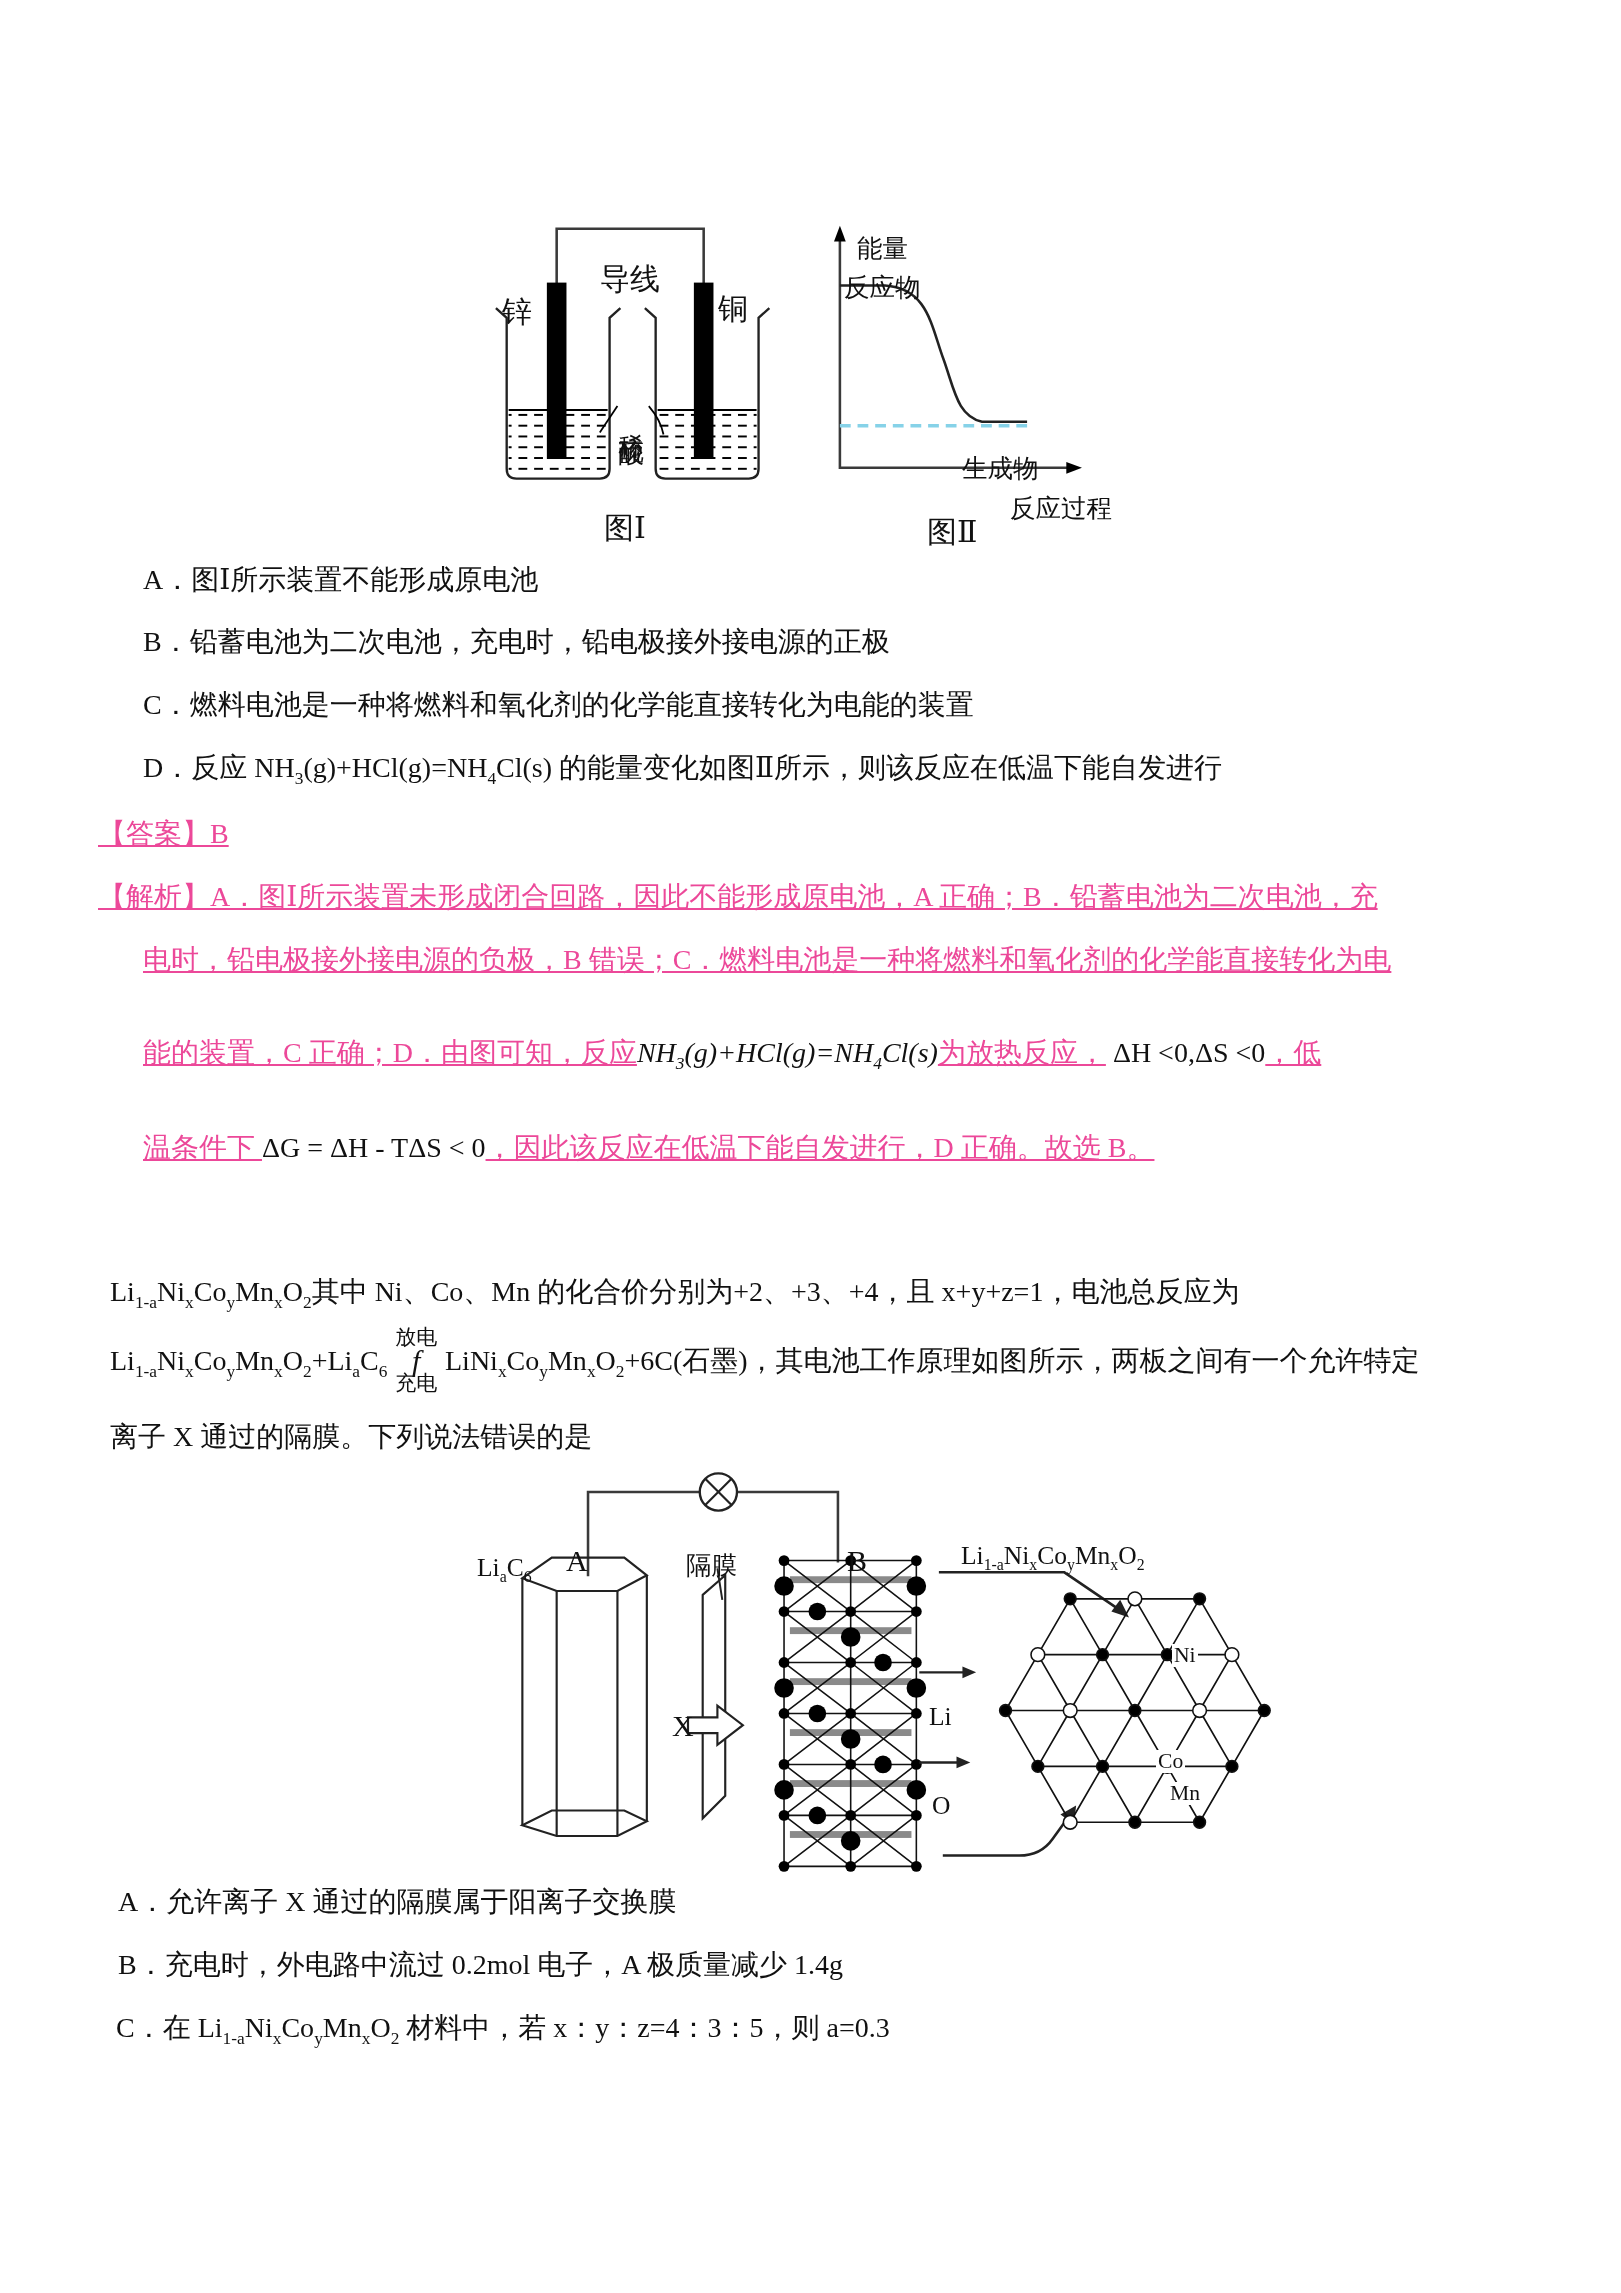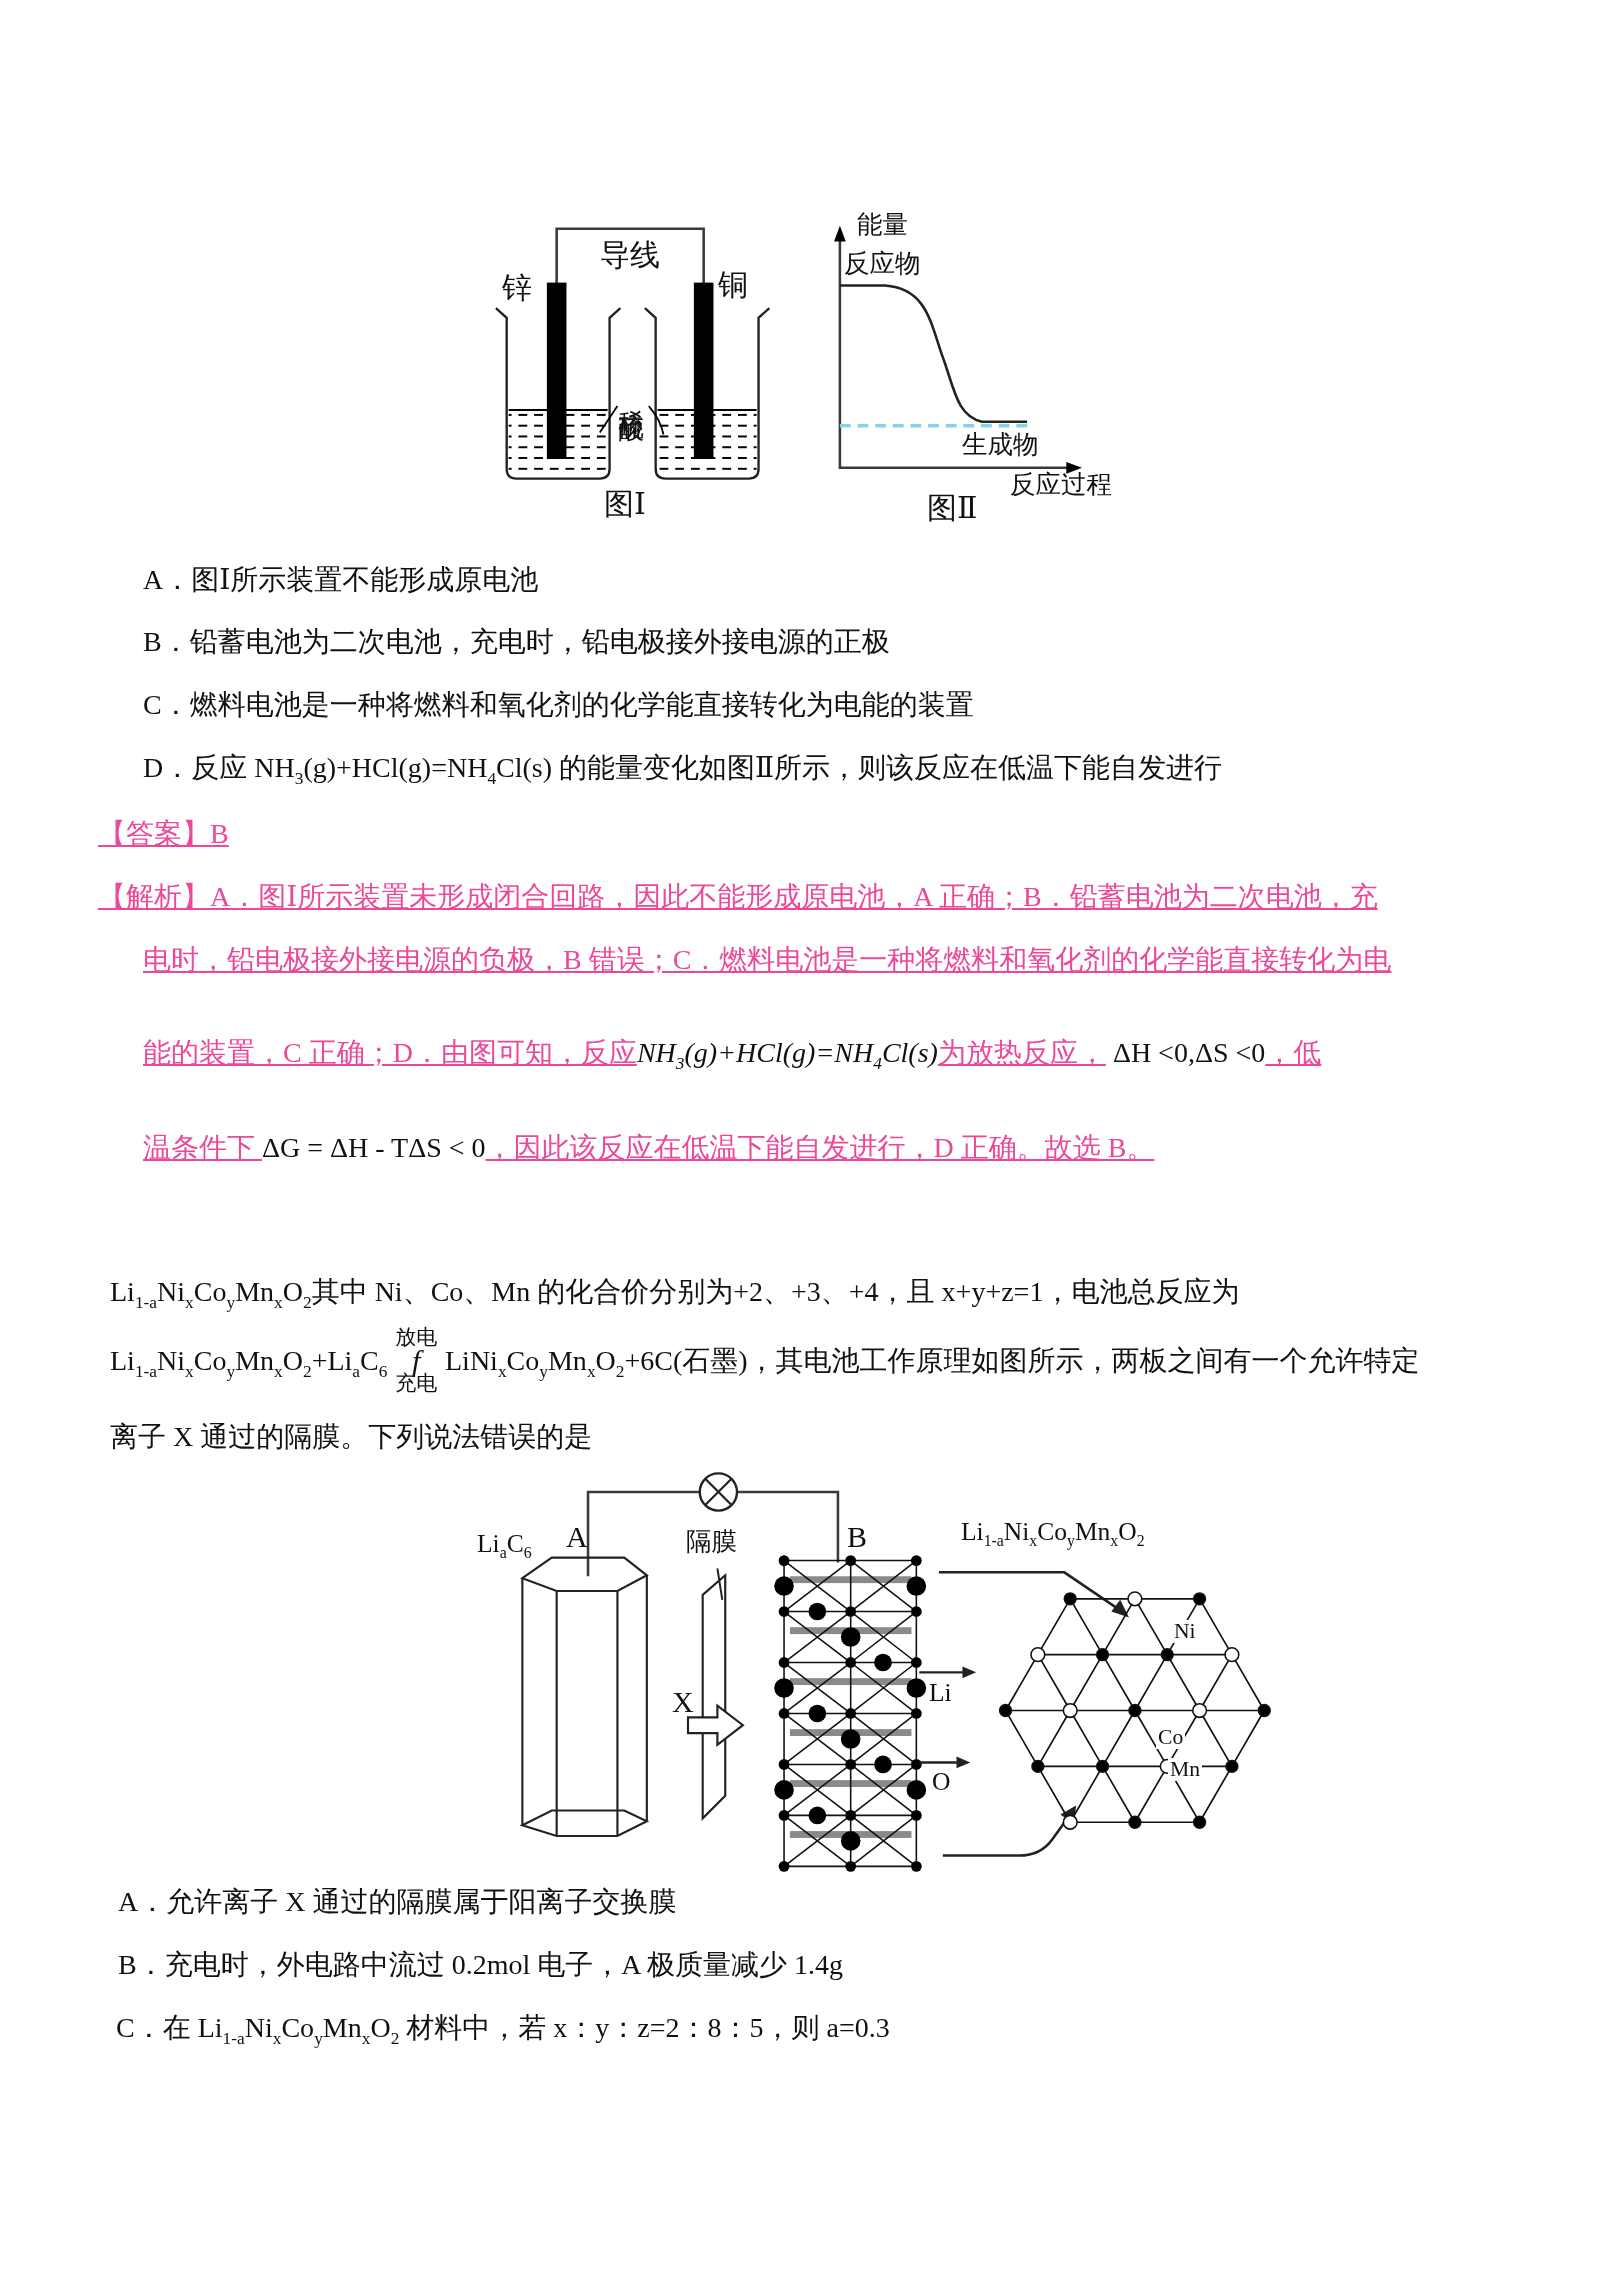--- a/index.html
+++ b/index.html
@@ -2,21 +2,21 @@
 <html><head>
 <meta charset="utf-8">
 <style>
   html,body{margin:0;padding:0;background:#888;}
   #page{position:relative;width:1621px;height:2294px;background:#fff;overflow:hidden;
         font-family:"Liberation Serif","DejaVu Serif",serif;color:#111;}
   .txt{position:absolute;white-space:nowrap;font-size:28px;line-height:1.25;}
   .rd{color:#ec4899;text-decoration:underline;}
   .it{font-style:italic;}
   sub{font-size:0.62em;line-height:0;}
-  .lbl{position:absolute;white-space:nowrap;font-size:25.5px;line-height:1.05;}
+  .lbl{position:absolute;white-space:nowrap;font-size:25.5px;line-height:1.05;margin-top:24px;}
   .f30{font-size:30px;}
   .f22{font-size:21.6px;background:#fff;padding:0 2px;}
   .vert{writing-mode:vertical-rl;letter-spacing:2.9px;}
   .flexline{display:flex;align-items:center;}
   .arrow-stack{display:inline-flex;flex-direction:column;align-items:center;line-height:1;margin:0 7.8px;}
   .arrow-stack .sm{font-size:21px;}
   .arrow-stack .mid{font-style:italic;font-size:30px;line-height:0.85;}
   svg{position:absolute;overflow:visible;}
   .wf{fill:none;stroke:#222;stroke-width:2.4;}
   .wire{fill:none;stroke:#3a3a3a;stroke-width:2.6;}
@@ -246,16 +246,16 @@
       <span class="mid">f</span>
       <span class="sm">充电</span>
     </span>
     <span><span>LiNi</span><sub>x</sub><span>Co</span><sub>y</sub><span>Mn</span><sub>x</sub><span>O</span><sub>2</sub><span>+6C(石墨)，其电池工作原理如图所示，两板之间有一个允许特定</span></span>
   </div>
 
   <div class="txt" style="left:118px;top:1884px">A．允许离子 X 通过的隔膜属于阳离子交换膜</div>
 
   <div class="txt" style="left:110px;top:1419px">离子 X 通过的隔膜。下列说法错误的是</div>
   <div class="txt" style="left:118px;top:1947px">B．充电时，外电路中流过 0.2mol 电子，A 极质量减少 1.4g</div>
-  <div class="txt" style="left:116px;top:2010px"><span>C．在 </span><span>Li</span><sub>1-a</sub><span>Ni</span><sub>x</sub><span>Co</span><sub>y</sub><span>Mn</span><sub>x</sub><span>O</span><sub>2</sub><span> 材料中，若 x：y：z=2：8：5，则 a=0.3</span></div>
+  <div class="txt" style="left:116px;top:2010px"><span>C．在 </span><span>Li</span><sub>1-a</sub><span>Ni</span><sub>x</sub><span>Co</span><sub>y</sub><span>Mn</span><sub>x</sub><span>O</span><sub>2</sub><span> 材料中，若 x：y：z=4：3：5，则 a=0.3</span></div>
 
 </div>
 
 
 </body></html>

